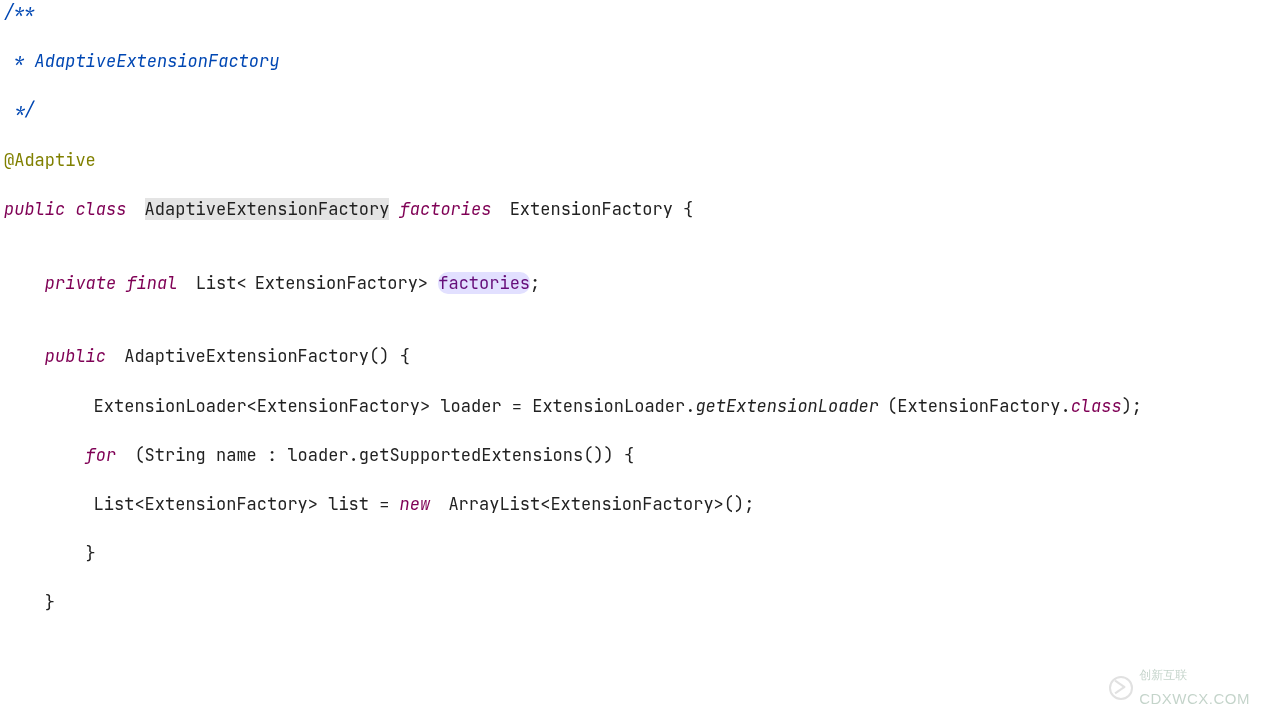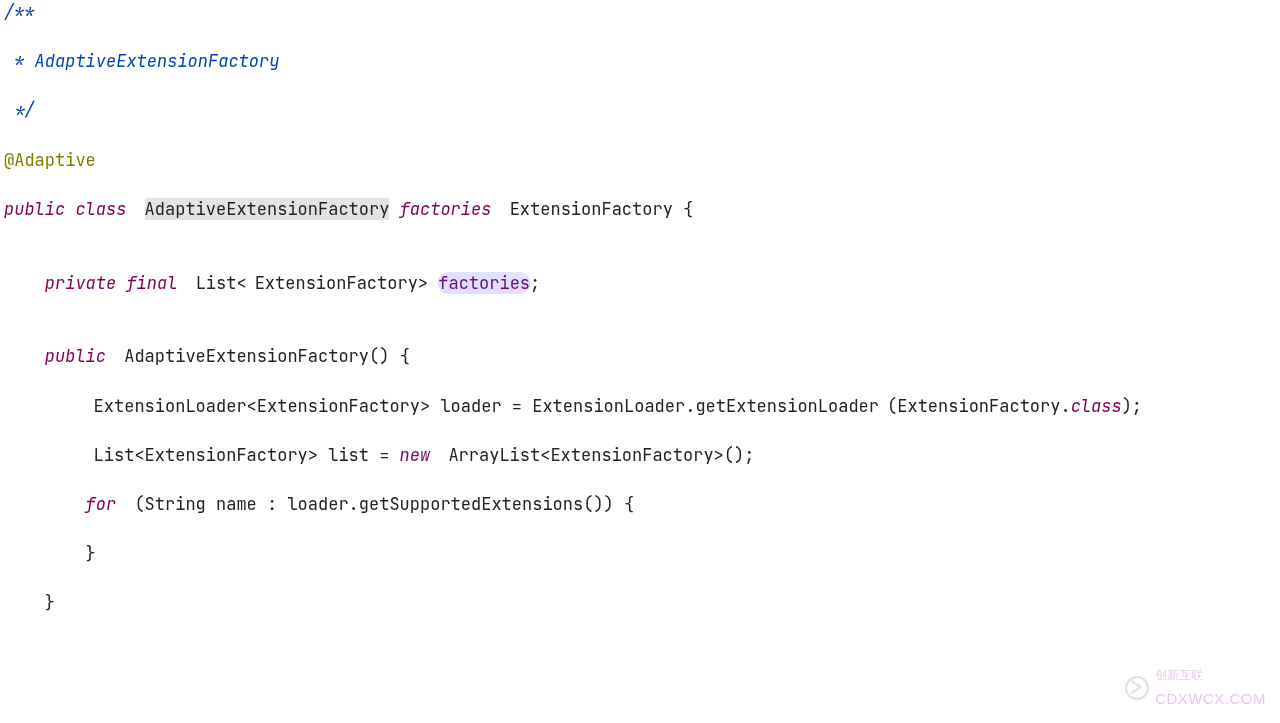--- a/index.html
+++ b/index.html
@@ -17,35 +17,35 @@
     margin: 0;
     padding: 0 0 0 4px;
     white-space: pre;
     font-family: inherit;
   }
   .line { display: block; }
   .c-doc       { color: #0047b3; font-style: italic; }
   .c-annotation{ color: #808000; margin-top: 8px; }
   .c-keyword   { color: #7f0055; font-style: italic; }
   .c-ident     { color: #222222; margin-left: 8px; }
-  .c-static    { color: #222222; }
+  .c-static    { color: #222222; font-style: italic; }
   .c-field     { color: #660e7a; border-radius: 10px; }
   .c-punct     { color: #222222; }
 
   .hl-classname { background: #e4e4e4; }
   .hl-field     { background: #e2e0ff; }
 
   .watermark {
     position: fixed;
-    right: 14px;
+    right: 30px;
     bottom: 10px;
     opacity: 0.25;
     font-family: sans-serif;
     font-size: 12px;
-    color: #a21caf;
+    color: #14532d;
     display: flex;
     align-items: center;
     gap: 6px;
     pointer-events: none;
   }
   .watermark .logo {
     width: 20px; height: 20px;
     border: 2px solid #888; border-radius: 50%;
     position: relative;
   }
@@ -62,22 +62,22 @@
 <pre class="code"><span class="line"><span class="c-doc">/**</span></span>
 <span class="line"><span class="c-doc"> * AdaptiveExtensionFactory</span></span>
 <span class="line"><span class="c-doc"> */</span></span>
 <span class="line"><span class="c-annotation">@Adaptive</span></span>
 <span class="line"><span class="c-keyword">public</span><span> </span><span class="c-keyword">class</span><span> </span><span class="hl-classname c-ident">AdaptiveExtensionFactory</span><span> </span><span class="c-keyword">factories</span><span> </span><span class="c-ident">ExtensionFactory</span><span> </span><span class="c-punct">{</span></span>
 <span class="line"></span>
 <span class="line">    <span class="c-keyword">private</span><span> </span><span class="c-keyword">final</span><span> </span><span class="c-ident">List</span><span class="c-punct">&lt;</span><span class="c-ident">ExtensionFactory</span><span class="c-punct">&gt;</span><span> </span><span class="hl-field c-field">factories</span><span class="c-punct">;</span></span>
 <span class="line"></span>
 <span class="line">    <span class="c-keyword">public</span><span> </span><span class="c-ident">AdaptiveExtensionFactory</span><span class="c-punct">() {</span></span>
 <span class="line">        <span class="c-ident">ExtensionLoader&lt;ExtensionFactory&gt; loader = ExtensionLoader.</span><span class="c-static">getExtensionLoader</span><span class="c-ident">(ExtensionFactory.</span><span class="c-keyword">class</span><span class="c-punct">);</span></span>
+<span class="line">        <span class="c-keyword">for</span><span class="c-ident"> (String name : loader.getSupportedExtensions()) {</span></span>
 <span class="line">        <span class="c-ident">List&lt;ExtensionFactory&gt; list = </span><span class="c-keyword">new</span><span class="c-ident"> ArrayList&lt;ExtensionFactory&gt;();</span></span>
-<span class="line">        <span class="c-keyword">for</span><span class="c-ident"> (String name : loader.getSupportedExtensions()) {</span></span>
 <span class="line">        <span class="c-punct">}</span></span>
 <span class="line">    <span class="c-punct">}</span></span>
 <span class="line"></span>
 
 
 
 
 
 
 

